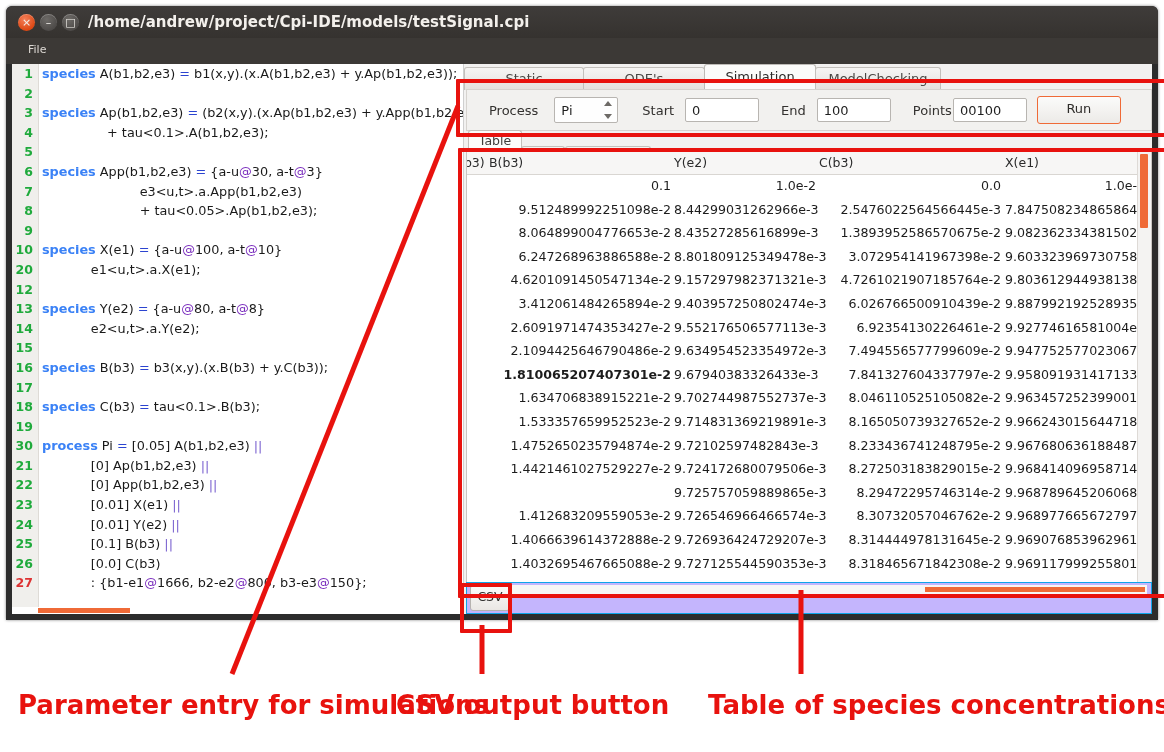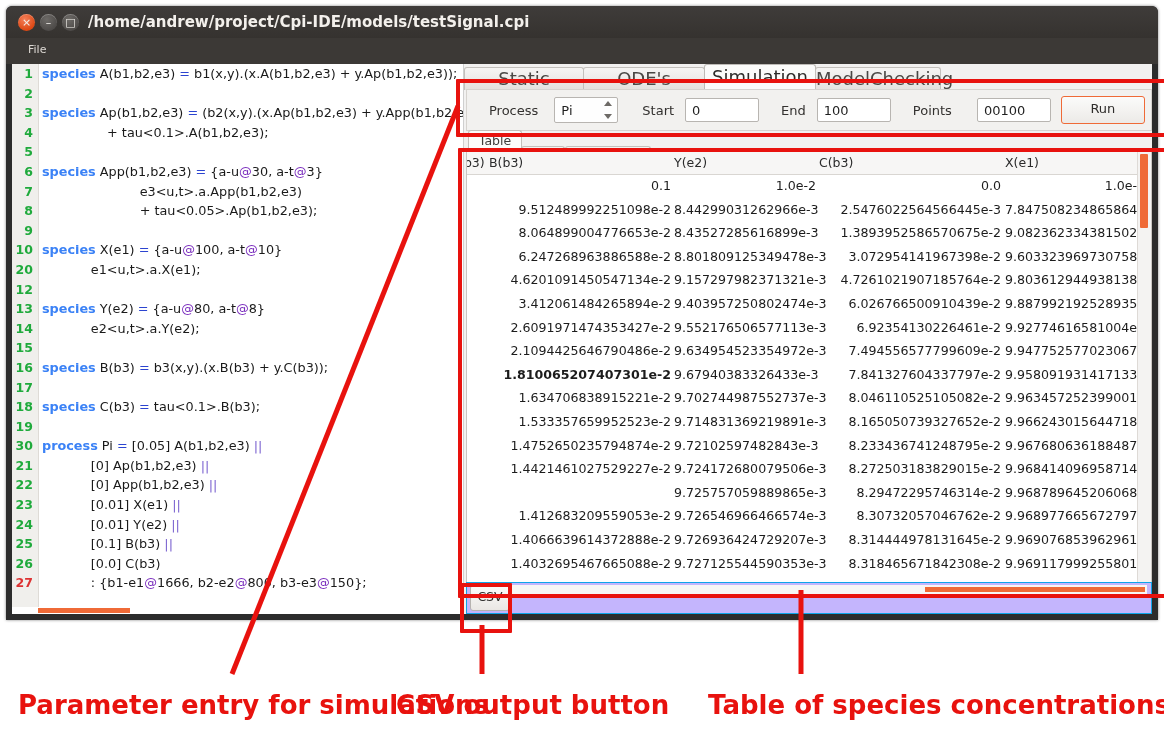--- a/index.html
+++ b/index.html
@@ -89,21 +89,21 @@
   }
 
   
   .rpanel {
     position: absolute; left: 452px; top: 0; width: 688px; height: 550px;
     background: #f2f1f0;
   }
   .tabstrip { position: absolute; left: 0; top: 0; width: 100%; height: 25px; }
   .tab {
     position: absolute; top: 3px; height: 22px; line-height: 21px;
-    text-align: center; font-size: 18px; color: #4a4845;
+    text-align: center; font-size: 13px; color: #4a4845;
     background: linear-gradient(to bottom,#f6f5f4,#e4e1de);
     border: 1px solid #c3c0bc; border-bottom: none;
     border-radius: 3px 3px 0 0;
   }
   .tab.sel {
     top: 0; height: 25px; line-height: 24px; color: #2e2c2a;
     background: #fbfbfa; border-color: #bdbab6;
   }
 
   .toolbar {
@@ -315,21 +315,21 @@
             <span class="arrows">
                 <b class="up"></b>
                 <b class="dn"></b>
               </span>
           </div>
           <span class="tb-label" style="margin-left:24px;">Start</span>
           <div class="tfield" style="width:74px; margin-left:11px;">0</div>
           <span class="tb-label" style="margin-left:22px;">End</span>
           <div class="tfield" style="width:74px; margin-left:11px;">100</div>
           <span class="tb-label" style="margin-left:22px;">Points</span>
-          <div class="tfield" style="width:74px; margin-left:25px;">00100</div>
+          <div class="tfield" style="width:74px; margin-left:1px;">00100</div>
           <div class="runbtn" style="margin-left:10px;">Run</div>
         </div>
 
         <div class="subtabs" id="subtabs">
             <div class="stab sel" style="left: 2px; width: 52px;"><span>Table</span></div>
             <div class="stab" style="left: 55px; width: 42px;"><span>Plot</span></div>
             <div class="stab" style="left: 99px; width: 84px;"><span>Phase Plot</span></div>
           </div>
 
         <div class="tablebox">

